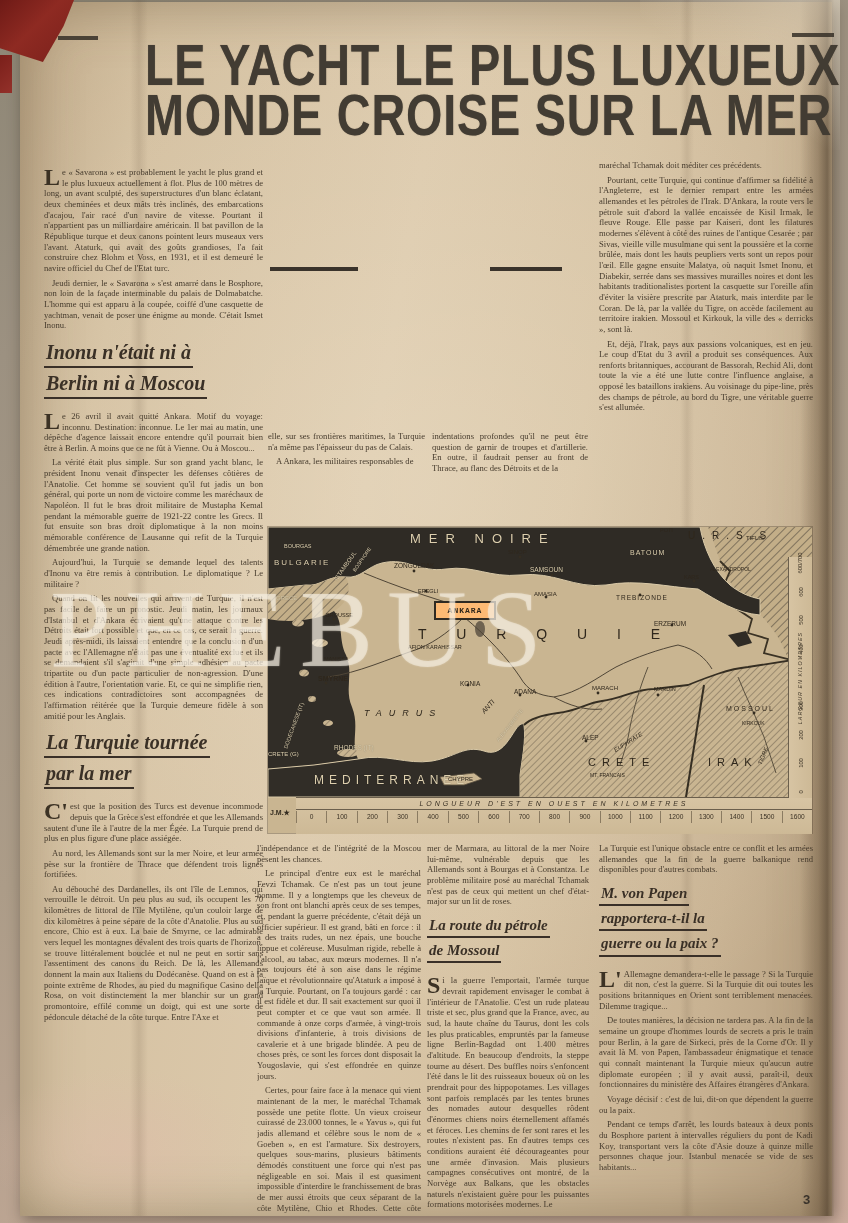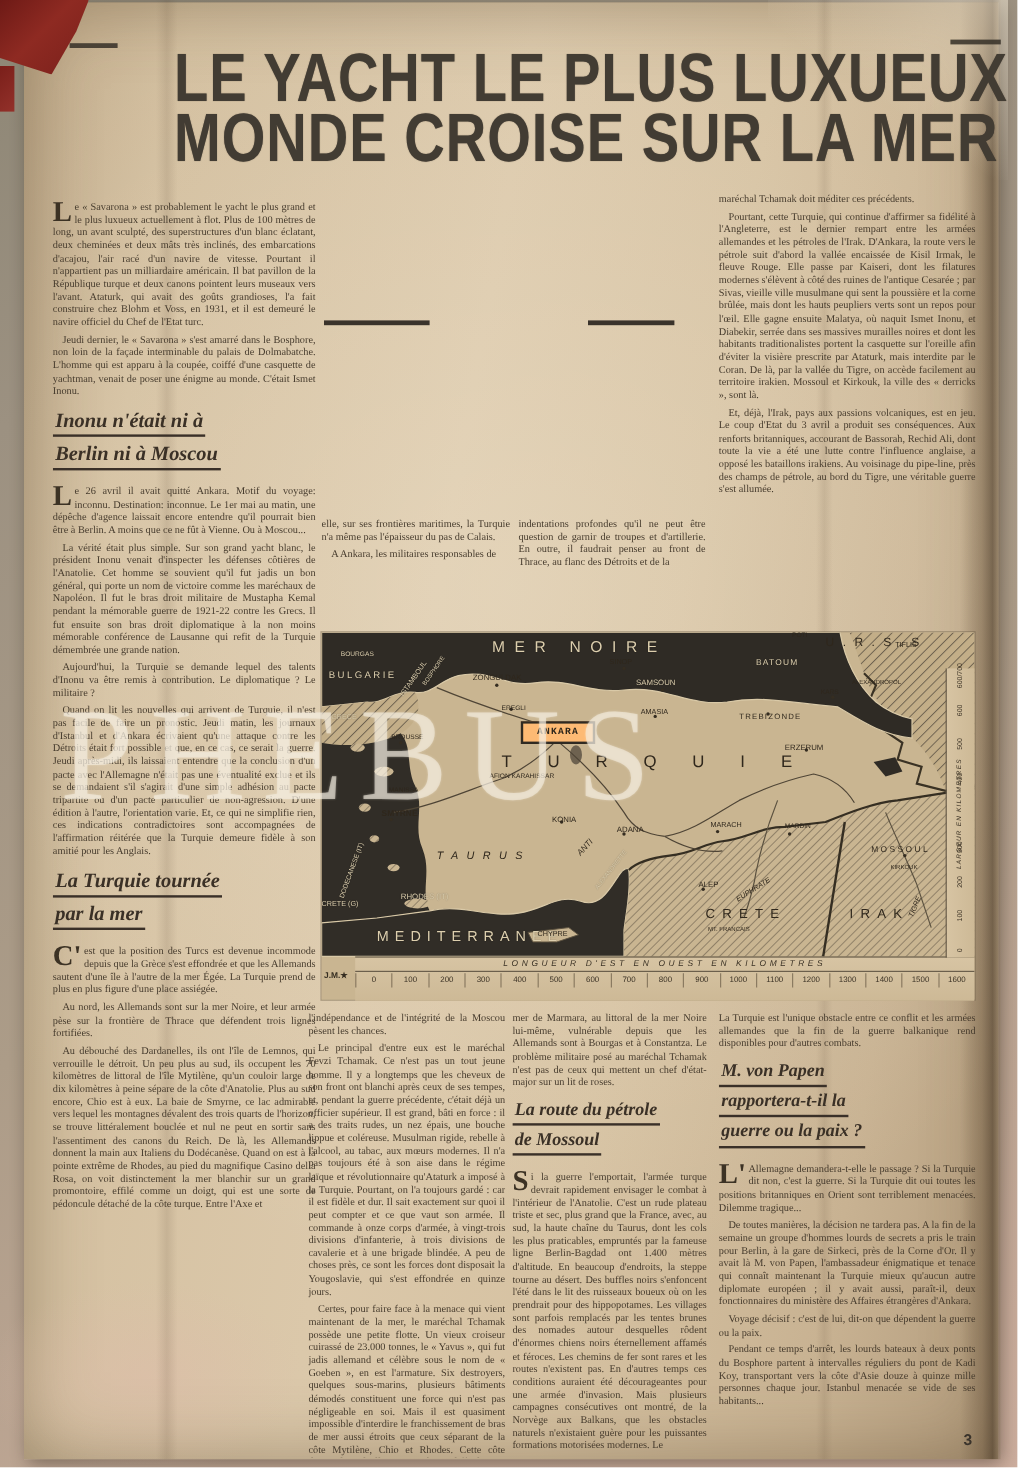--- a/index.html
+++ b/index.html
@@ -53,21 +53,21 @@
     font-size:41px;letter-spacing:11px;transform:scaleX(.95);white-space:nowrap;color:#393329;}
   .dash{position:absolute;height:3.5px;background:#3a332b;z-index:3;}
   
   .col{position:absolute;z-index:2;color:#463b2d;font-size:8.6px;line-height:1.24;text-align:justify;overflow:hidden;}
   .col p{margin:0 0 4px 0;text-indent:8px;}
   .col p.noind{text-indent:0;}
   .col p.dc{text-indent:0;}
   .col p.dc::first-letter{float:left;font-size:24px;line-height:19px;padding:1px 2px 0 0;font-weight:bold;color:#3c3224;}
   .secthead{font-style:italic;font-weight:bold;color:#3a3026;margin:10px 0 8px 0;line-height:1.15;}
   .secthead .hline{display:inline-block;border-bottom:2.5px solid #3a3028;padding:0 2px 2px 2px;margin-bottom:4px;}
-  .sh-lg{font-size:17px;}
+  .sh-lg{font-size:20px;}
   .sh-md{font-size:15px;}
   #col1{left:44px;top:167px;width:219px;height:1044px;}
   #col4top{left:599px;top:160px;width:214px;height:364px;}
   #col2a{left:268px;top:431px;width:157px;height:94px;}
   #col3a{left:432px;top:431px;width:156px;height:94px;}
   #col2b{left:257px;top:843px;width:164px;height:372px;}
   #col3b{left:427px;top:843px;width:162px;height:372px;}
   #col4b{left:599px;top:843px;width:214px;height:372px;}
   #pageno{position:absolute;left:803px;top:1192px;font-family:"Liberation Sans",sans-serif;
     font-weight:bold;font-size:13px;color:#3a332b;z-index:4;}

